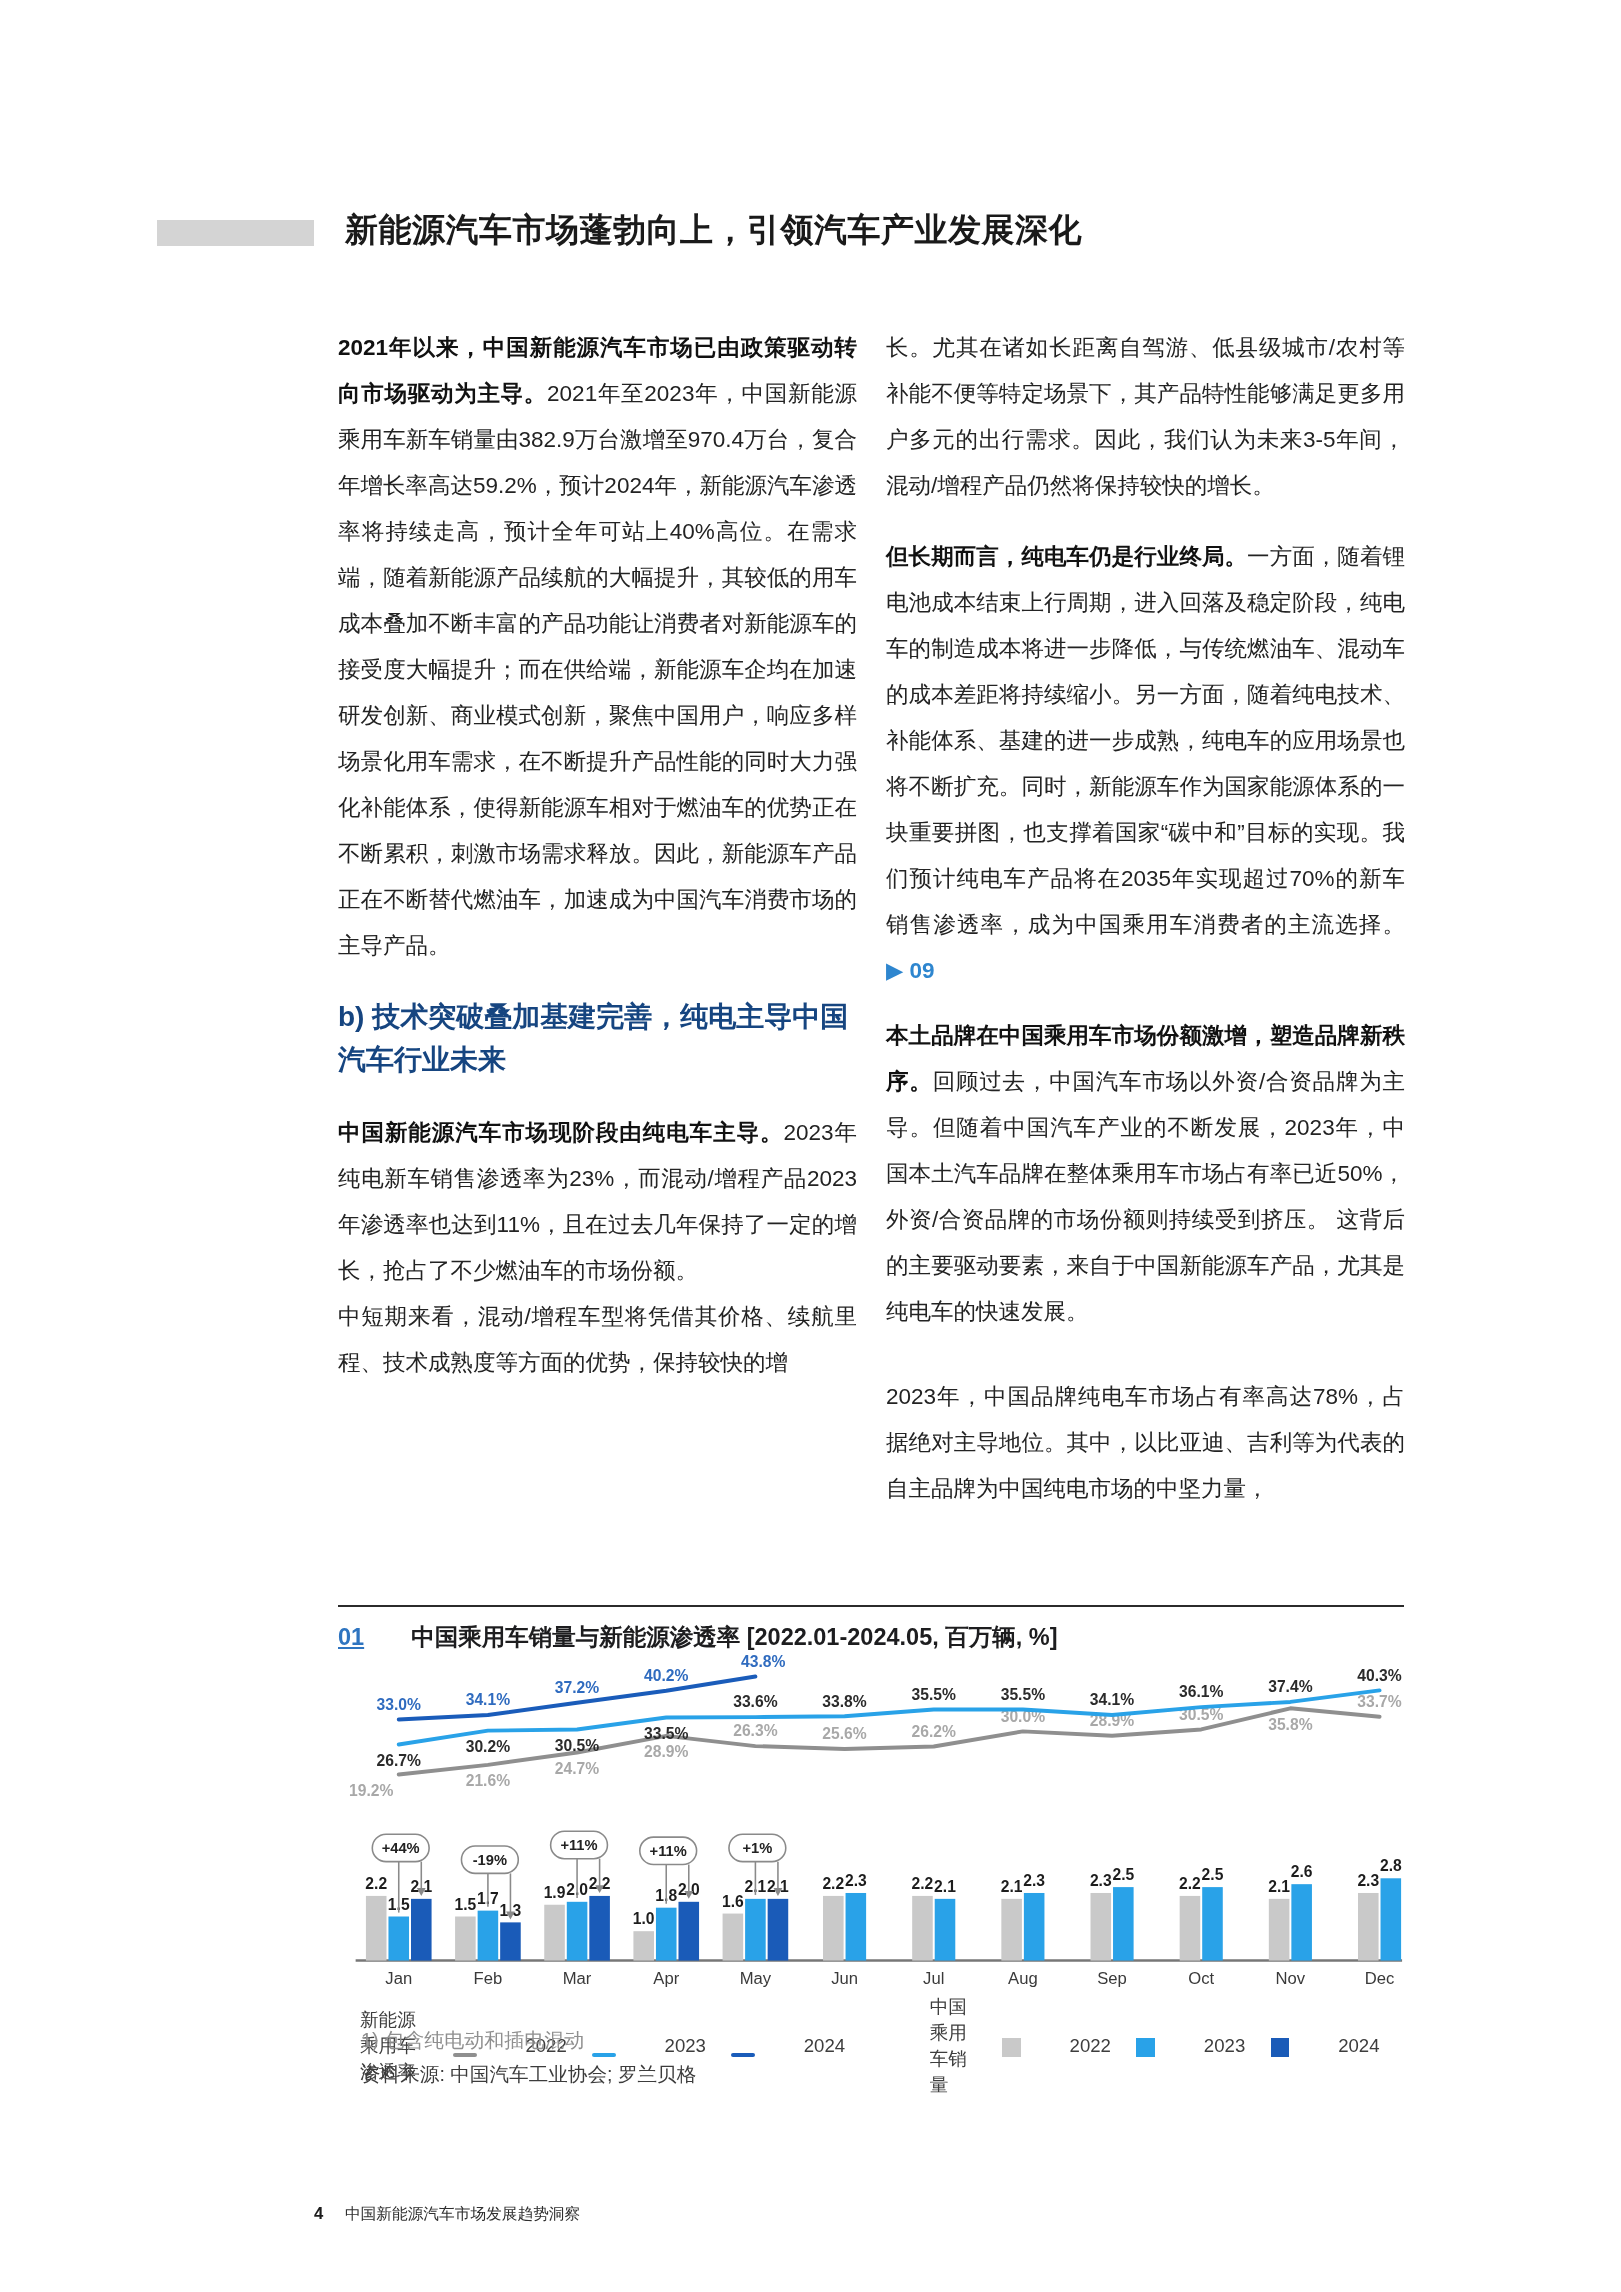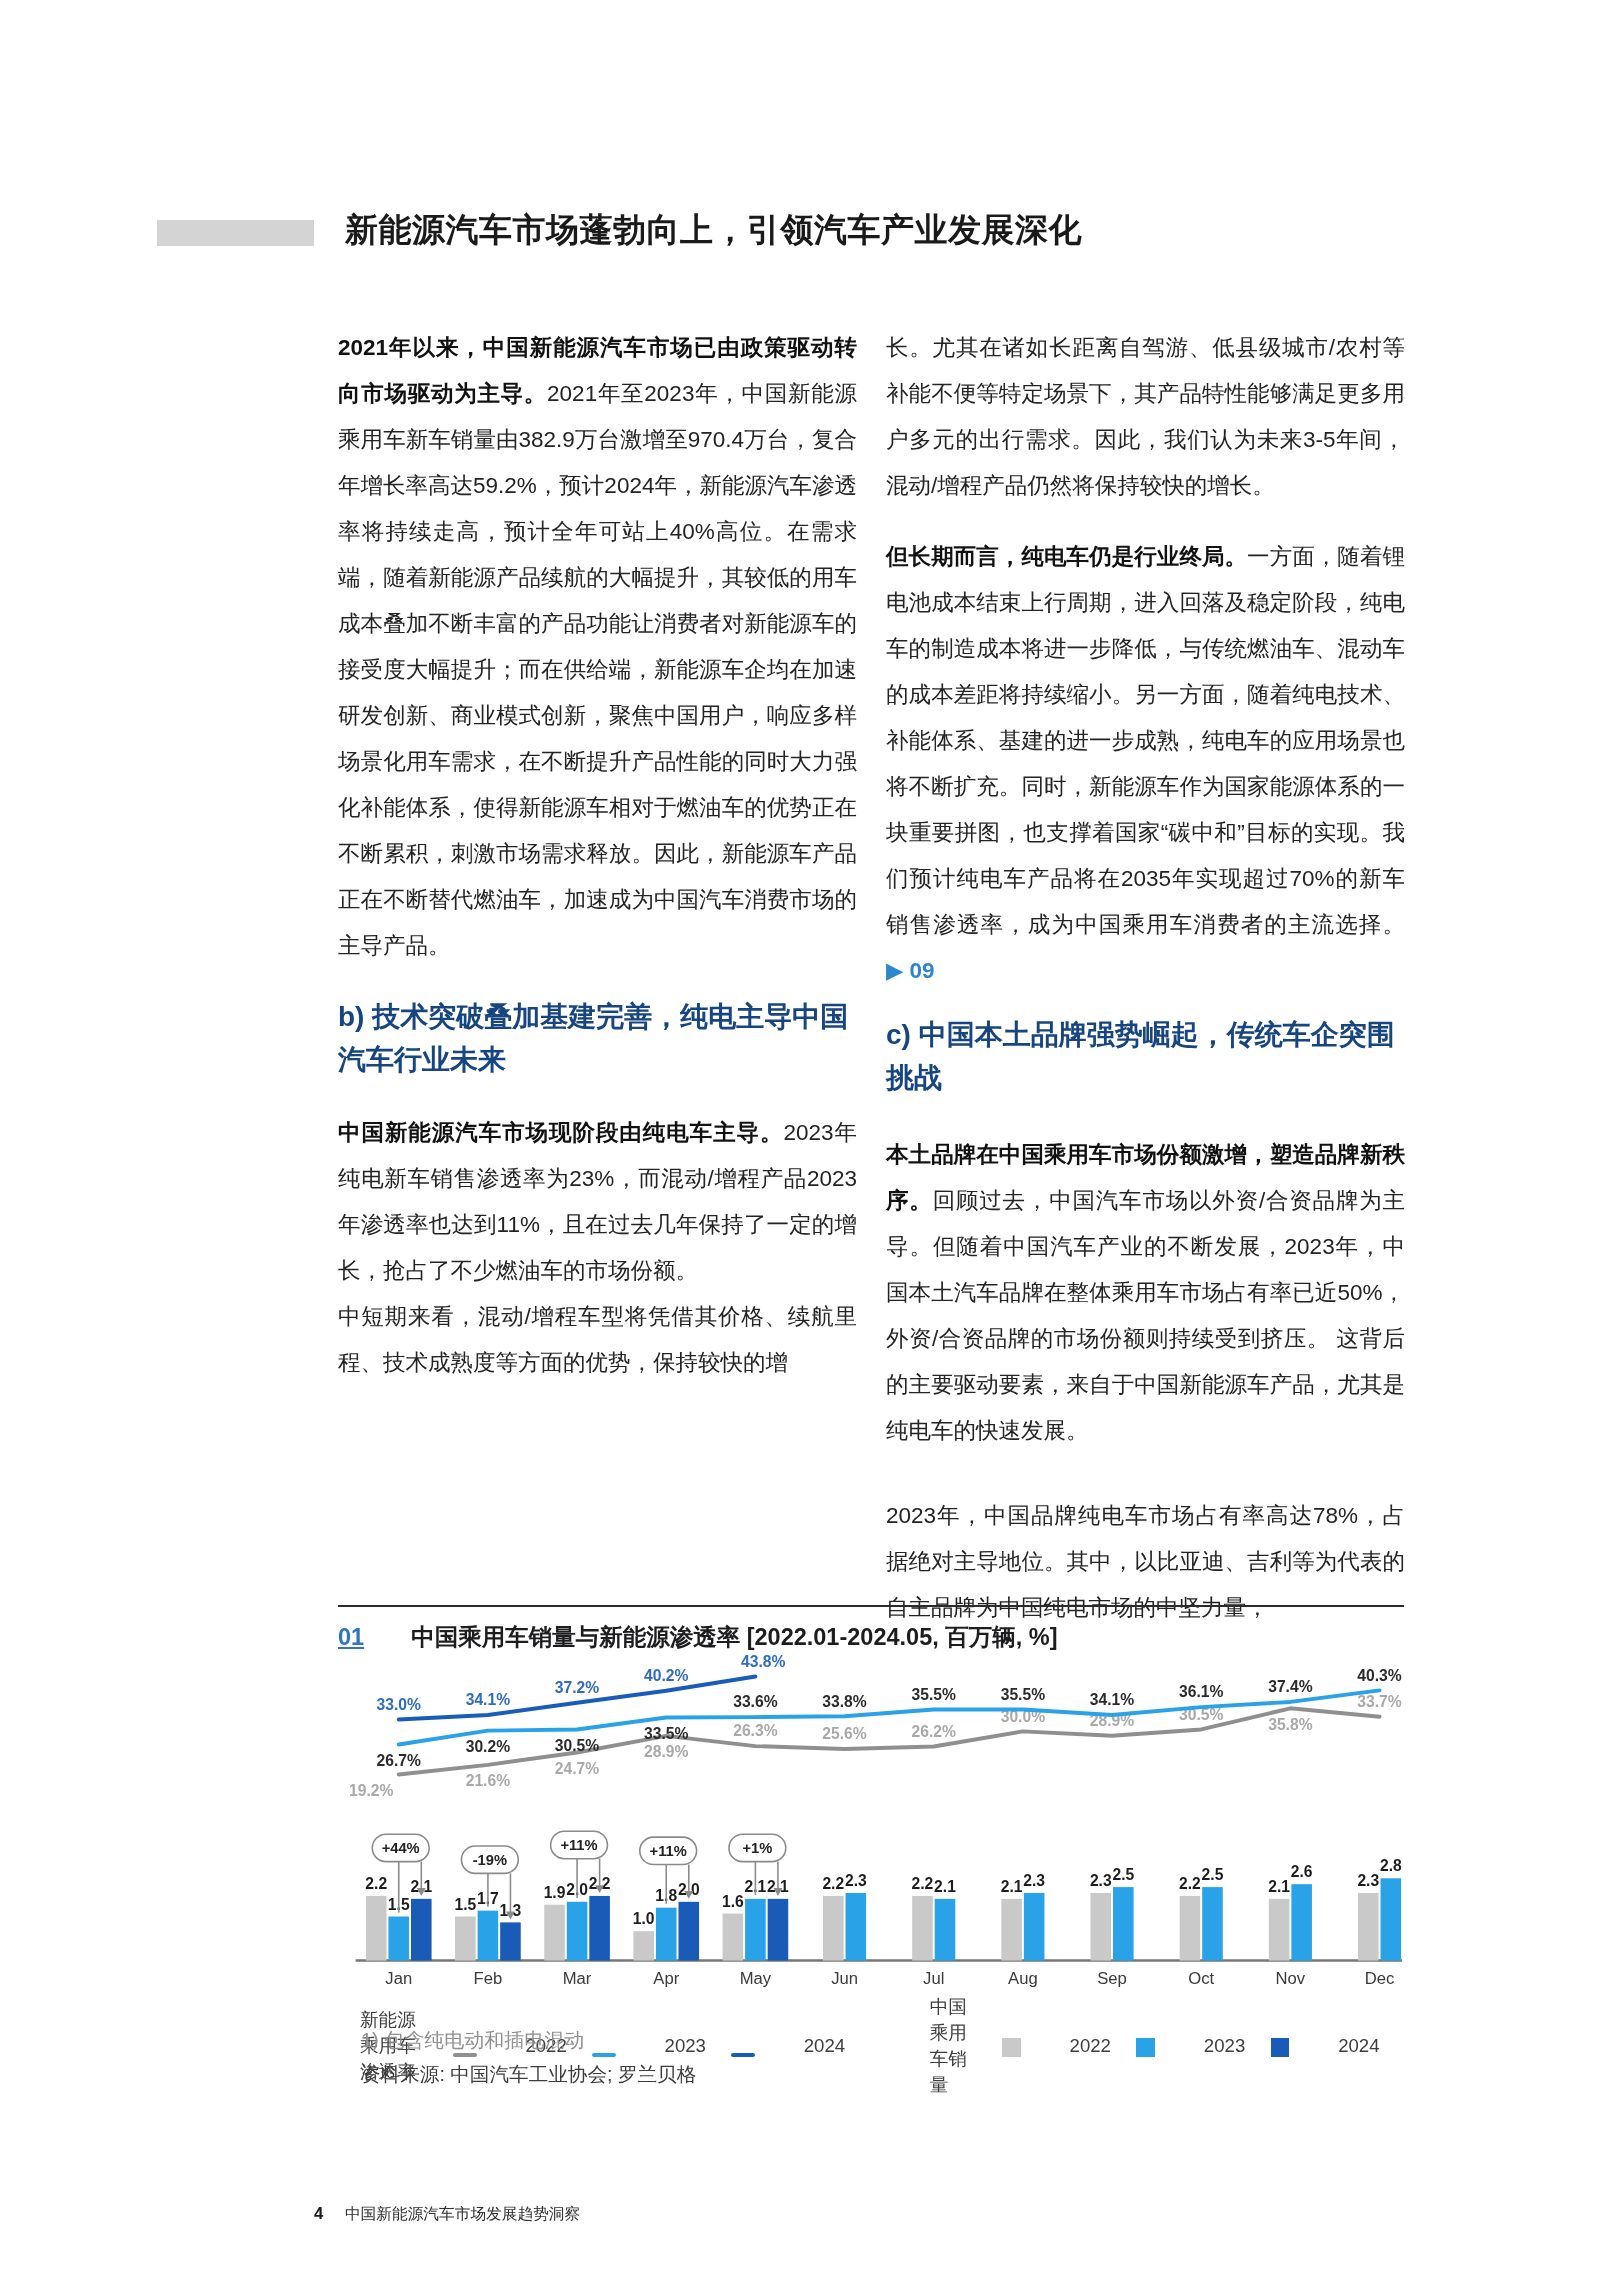--- a/index.html
+++ b/index.html
@@ -57,21 +57,20 @@
 <div class="columns">
   <div class="col">
     <p class="para mb"><span class="lead">2021年以来，中国新能源汽车市场已由政策驱动转向市场驱动为主导。</span><span>2021年至2023年，中国新能源乘用车新车销量由382.9万台激增至970.4万台，复合年增长率高达59.2%，预计2024年，新能源汽车渗透率将持续走高，预计全年可站上40%高位。在需求端，随着新能源产品续航的大幅提升，其较低的用车成本叠加不断丰富的产品功能让消费者对新能源车的接受度大幅提升；而在供给端，新能源车企均在加速研发创新、商业模式创新，聚焦中国用户，响应多样场景化用车需求，在不断提升产品性能的同时大力强化补能体系，使得新能源车相对于燃油车的优势正在不断累积，刺激市场需求释放。因此，新能源车产品正在不断替代燃油车，加速成为中国汽车消费市场的主导产品。</span></p>
     <h2 class="sec-heading">b) 技术突破叠加基建完善，纯电主导中国汽车行业未来</h2>
     <p class="para"><span class="lead">中国新能源汽车市场现阶段由纯电车主导。</span><span>2023年纯电新车销售渗透率为23%，而混动/增程产品2023年渗透率也达到11%，且在过去几年保持了一定的增长，抢占了不少燃油车的市场份额。</span></p>
     <p class="para">中短期来看，混动/增程车型将凭借其价格、续航里程、技术成熟度等方面的优势，保持较快的增</p>
   </div>
   <div class="col">
     <p class="para" style="margin-bottom:24.5px;">长。尤其在诸如长距离自驾游、低县级城市/农村等补能不便等特定场景下，其产品特性能够满足更多用户多元的出行需求。因此，我们认为未来3-5年间，混动/增程产品仍然将保持较快的增长。</p>
     <p class="para" style="margin-bottom:19.6px;"><span class="lead">但长期而言，纯电车仍是行业终局。</span><span>一方面，随着锂电池成本结束上行周期，进入回落及稳定阶段，纯电车的制造成本将进一步降低，与传统燃油车、混动车的成本差距将持续缩小。另一方面，随着纯电技术、补能体系、基建的进一步成熟，纯电车的应用场景也将不断扩充。同时，新能源车作为国家能源体系的一块重要拼图，也支撑着国家“碳中和”目标的实现。我们预计纯电车产品将在2035年实现超过70%的新车销售渗透率，成为中国乘用车消费者的主流选择。</span> <span class="fig-ref">▶ 09</span></p>
-    <h2 class="sec-heading" style="margin-bottom:33px;">c) 中国本土品牌强势崛起，传统车企突围挑战</h2>
     <p class="para mb-lg"><span class="lead">本土品牌在中国乘用车市场份额激增，塑造品牌新秩序。</span><span>回顾过去，中国汽车市场以外资/合资品牌为主导。但随着中国汽车产业的不断发展，2023年，中国本土汽车品牌在整体乘用车市场占有率已近50%，外资/合资品牌的市场份额则持续受到挤压。 这背后的主要驱动要素，来自于中国新能源车产品，尤其是纯电车的快速发展。</span></p>
     <p class="para">2023年，中国品牌纯电车市场占有率高达78%，占据绝对主导地位。其中，以比亚迪、吉利等为代表的自主品牌为中国纯电市场的中坚力量，</p>
   </div>
 </div>
 
 <div class="fig-rule"></div>
 <div class="fig-title-row">
   <span class="fig-number">01</span>
   <span class="fig-title">中国乘用车销量与新能源渗透率 [2022.01-2024.05, 百万辆, %]</span>
 </div>

